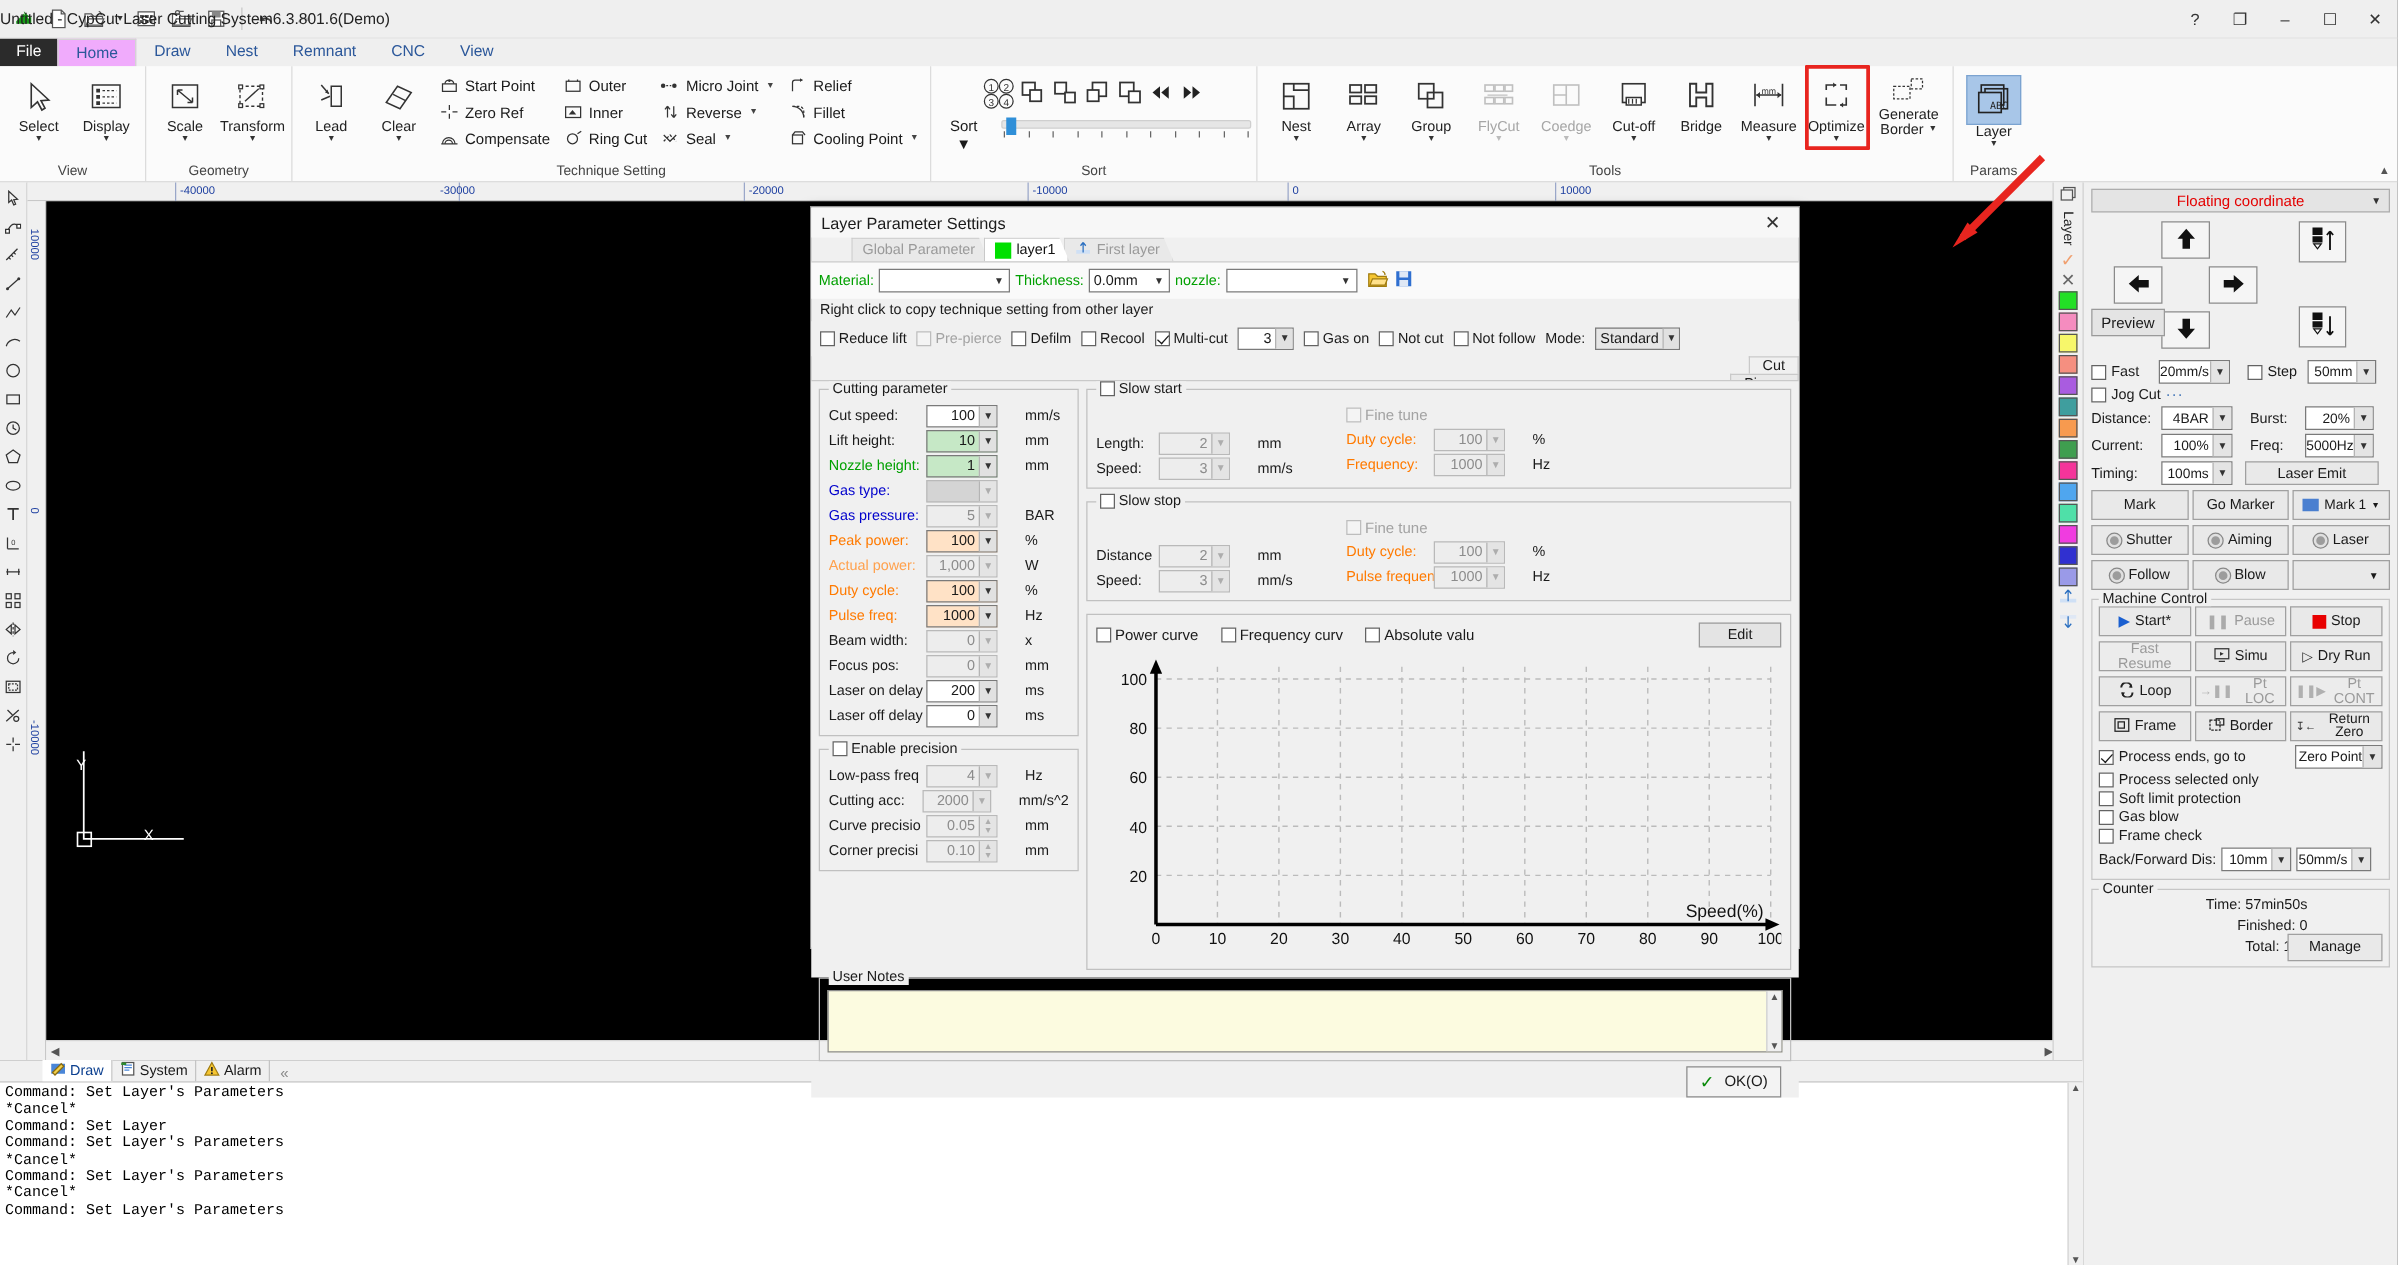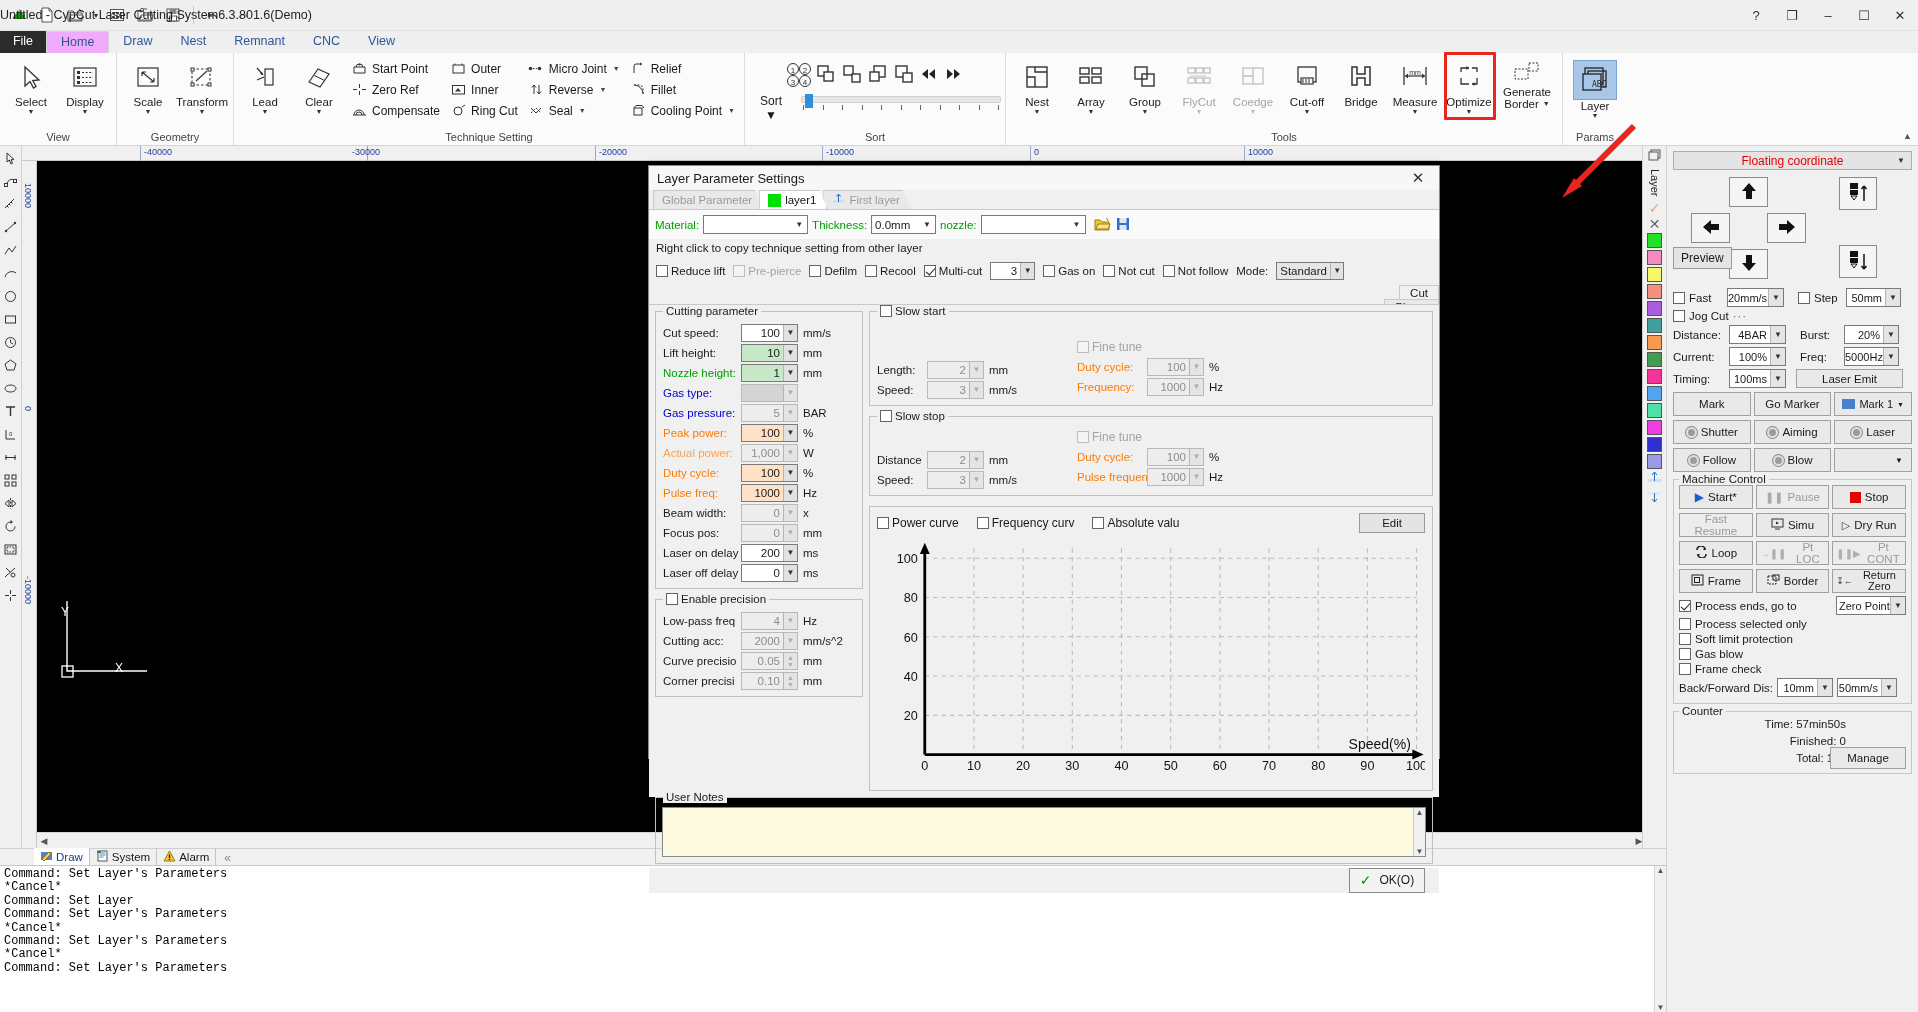--- a/index.html
+++ b/index.html
@@ -210,21 +210,21 @@
   .console-sb { position: absolute; right: 0; top: 17px; bottom: 0; width: 12px; background: #f0f0f0; border-left: 1px solid #d4d4d4; }
 
   
   .dialog {
     position: absolute; left: 648px; top: 165px; width: 792px; height: 594px;
     background: #f0f0f0; border: 1px solid #8a8a8a; box-shadow: 0 2px 10px rgba(0,0,0,.35);
     display: flex; flex-direction: column;
   }
   .dlg-title { height: 28px; display: flex; align-items: center; padding: 0 8px; font-size: 13px; background: #f7f7f7; }
   .dlg-close { margin-left: auto; width: 26px; height: 24px; display: flex; align-items: center; justify-content: center; font-size: 15px; color: #333; }
-  .dlg-tabs { display: flex; align-items: flex-end; height: 20px; padding-left: 4px; }
+  .dlg-tabs { display: flex; align-items: flex-end; height: 20px; padding-left: 4px; margin-left: 28px; }
   .dtab {
     display: flex; align-items: center; gap: 4px; height: 19px; padding: 0 10px 0 8px;
     font-size: 11.5px; color: #9a9a9a; background: #e9e9e9;
     border: 1px solid #c9c9c9; border-bottom: none;
     clip-path: polygon(0 0, calc(100% - 8px) 0, 100% 100%, 0 100%);
     margin-right: -4px;
   }
   .dtab.active { background: #fff; color: #111; z-index: 3; }
   .dtab.lay::before { content: ""; width: 13px; height: 13px; background: #00e000; display: inline-block; }
   .dlg-matbar {
@@ -251,21 +251,21 @@
     height: 19px; padding: 1px 10px 0 10px; font-size: 11.5px;
     border: 1px solid #c9c9c9; border-bottom: none; background: #e9e9e9;
   }
   .itab.active { background: #f0f0f0; }
   .dlg-main { flex: 1; border-top: 1px solid #c9c9c9; display: flex; padding: 6px; gap: 6px; position: relative; background: #f0f0f0; }
   .gbox { border: 1px solid #c0c0c0; position: relative; padding: 9px 7px 5px 7px; }
   .gbox > .lg { position: absolute; top: -7px; left: 7px; background: #f0f0f0; padding: 0 3px; font-size: 11.5px; }
   .gbox > .lg.cb { display: flex; align-items: center; gap: 3px; }
   .prow { display: flex; align-items: center; height: 20px; margin-bottom: 0px; }
   .prow .pl { width: 78px; font-size: 11.5px; white-space: nowrap; overflow: hidden; }
-  .prow .unit { margin-left: 5px; font-size: 11.5px; }
+  .prow .unit { margin-left: 22px; font-size: 11.5px; }
   .field {
     width: 57px; height: 18px; border: 1px solid #7a7a7a; background: #fff;
     display: flex; align-items: center; font-size: 11.5px;
   }
   .field .fv { flex: 1; text-align: right; padding-right: 3px; }
   .field .fb { width: 14px; height: 100%; background: #e1e1e1; border-left: 1px solid #b4b4b4; text-align: center; font-size: 8px; line-height: 16px; color: #333; }
   .field.green { background: #c6e8c6; }
   .field.orange { background: #ffe2c6; }
   .field.dis { background: #ededed; border-color: #b9b9b9; color: #8c8c8c; }
   .field.dis .fb { color: #adadad; background: #e4e4e4; }
@@ -1568,21 +1568,21 @@
                   <span>▼</span>
                 </span>
               </span>
             <span class="unit">mm</span>
           </div>
         </div>
       </div>
 
       <div style="flex:1;display:flex;flex-direction:column;gap:10px;">
 
-        <div class="gbox" style="padding-top:28px">
+        <div class="gbox" style="padding-top:13px">
           <span class="lg cb">
             <span class="chk"></span>
             <span>Slow start</span>
           </span>
           <div style="display:flex;">
             <div style="width:200px;padding-top:20px;">
               <div class="prow">
                 <span class="pl" style="width:50px">Length:</span>
                 <span class="field dis">
                     <span class="fv">2</span>

